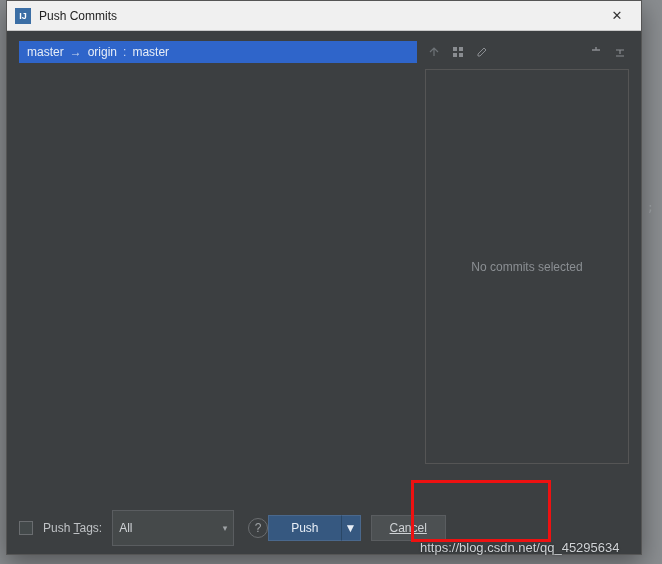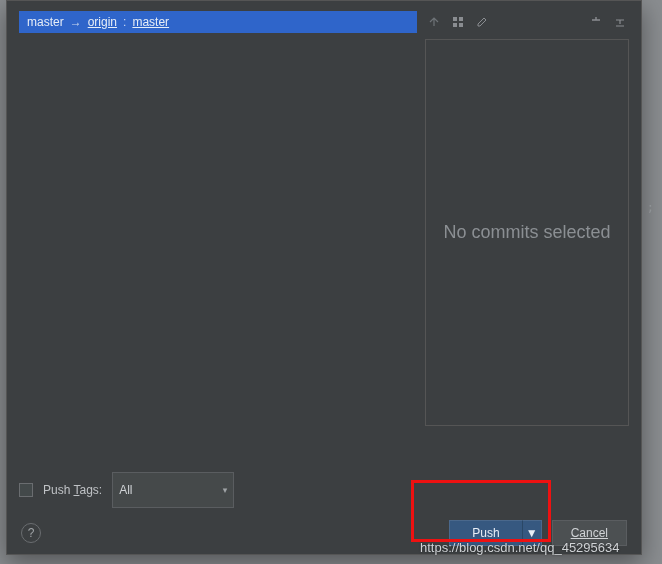--- a/index.html
+++ b/index.html
@@ -25,38 +25,38 @@
 
   .main-row { flex: 1; display: flex; gap: 8px; min-height: 0; }
   .left-col { flex: 0 0 398px; display: flex; flex-direction: column; }
   .right-col { flex: 1; display: flex; flex-direction: column; }
 
   .branch-bar {
     height: 22px; background: #2f65ca; color: #e6edf7; display: flex; align-items: center;
     padding: 0 8px; font-size: 12px; gap: 6px;
   }
   .branch-bar .arrow { color: #cbd8ef; }
-  .branch-bar .link { text-decoration: underline; color: #e6edf7; cursor: pointer; }
+  .branch-bar .link { color: #e6edf7; cursor: pointer; }
   .branch-bar .sep { color: #cbd8ef; }
 
   .left-panel { flex: 1; background: #3c3f41; border: 1px solid #3c3f41; }
 
   .right-header {
     height: 22px; display: flex; align-items: center; justify-content: space-between;
     background: #3c3f41; padding: 0 2px;
   }
   .icon-group { display: flex; gap: 10px; align-items: center; color: #8a8d91; }
   .ico { width: 14px; height: 14px; display: inline-flex; align-items: center; justify-content: center; }
   .right-panel {
     flex: 1; border: 1px solid #555; background: #3c3f41;
     display: flex; align-items: center; justify-content: center; color: #8b8f93;
-    font-size: 18px; margin-top: 6px;
+    font-size: 12px; margin-top: 6px;
   }
 
-  .bottom { margin-top: 20px; display: flex; flex-direction: column; gap: 12px; }
+  .bottom { margin-top: 20px; display: flex; gap: 12px; }
   .tags-row { display: flex; align-items: center; gap: 10px; }
   .checkbox { width: 14px; height: 14px; border: 1px solid #6a6d70; background: #43494a; cursor: pointer; }
   .tags-label { color: #bfc2c5; }
   .tags-label .mnemonic { text-decoration: underline; }
   .select {
     width: 122px; height: 36px; border: 1px solid #5a5d60; background: #45494a;
     color: #cfd2d5; display: flex; align-items: center; justify-content: space-between;
     padding: 0 6px; cursor: pointer;
   }
   .select .caret { font-size: 9px; color: #9fa3a6; }
@@ -91,20 +91,25 @@
     position: absolute; left: 420px; top: 540px; color: #d0d3d6; font-size: 13px;
     text-shadow: 0 0 2px rgba(0,0,0,.5); pointer-events: none; white-space: nowrap;
   }
 </style>
 </head>
 <body>
 
 <div class="backdrop"></div>
 
 <div class="window">
+  <div class="titlebar">
+    <div class="app-icon">IJ</div>
+    <div class="title">Push Commits</div>
+    <div class="close">✕</div>
+  </div>
 
   <div class="body">
     <div class="main-row">
 
       <div class="left-col">
         <div class="branch-bar">
           <span>master</span>
           <span class="arrow">→</span>
           <span class="link">origin</span>
           <span class="sep">:</span>

